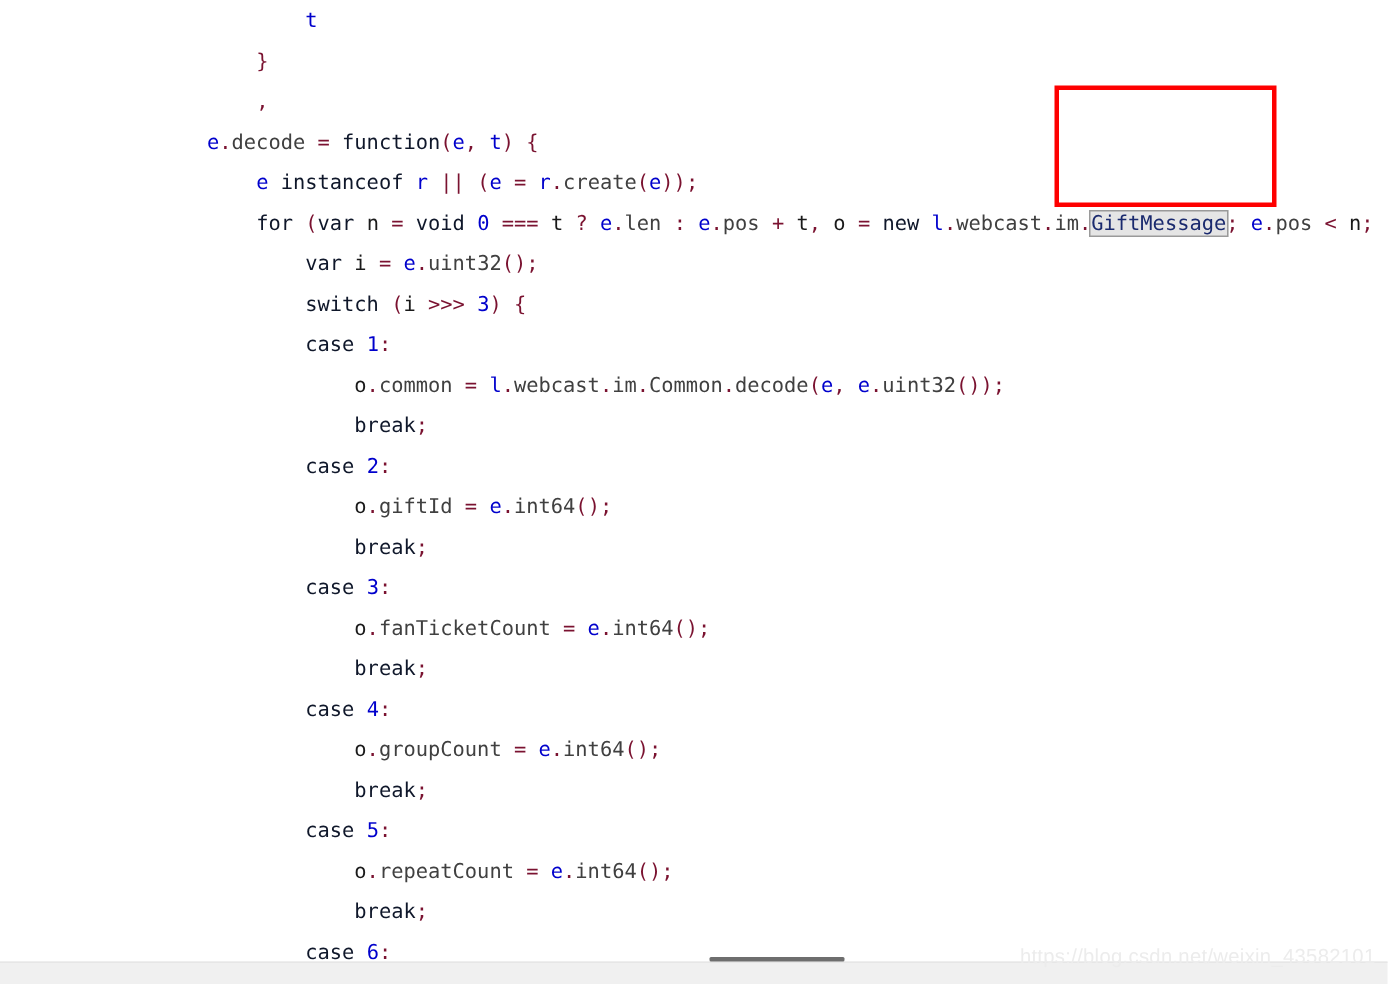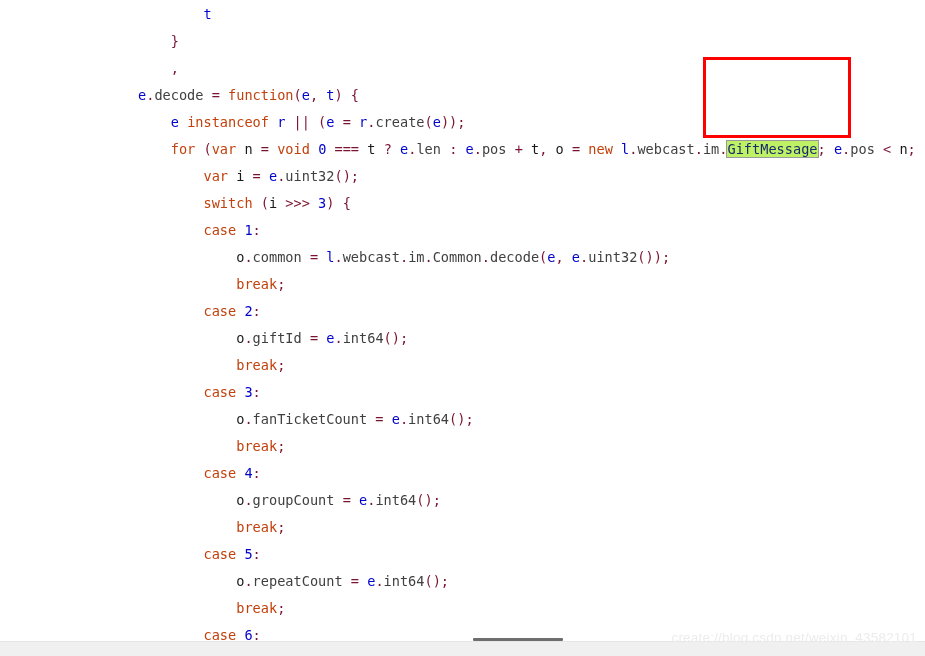--- a/index.html
+++ b/index.html
@@ -38,33 +38,33 @@
   }
 
   .code-line {
     height: 27px;
     white-space: pre;
     padding-left: 138px;
   }
 
   
   .t-plain   { color: #1a1a1a; }
-  .t-kw      { color: #c2410c; }
+  .t-kw      { color: #0f172a; }
   .t-id      { color: #0000cc; }
   .t-num     { color: #0000cc; }
   .t-punc    { color: #7a1230; }
   .t-prop    { color: #404040; }
   .t-op      { color: #7a1230; }
   .t-ns      { color: #0000cc; }
 
   
   .occ-highlight {
     color: #1a2a6e;
     border: 1px solid #9a9a9a;
-    background: #bef264;
+    background: #e5e5e5;
     padding: 0 0px;
     margin: 0 -1px;
   }
 
   
   #annotation-rect {
     position: absolute;
     left: 703px;
     top: 57px;
     width: 148px;
@@ -114,13 +114,13 @@
 
 <div id="code-viewport">
   <div id="code-block"><div class="code-line"><span class="t-plain">        </span><span class="t-id">t</span></div><div class="code-line"><span class="t-plain">    </span><span class="t-punc">}</span></div><div class="code-line"><span class="t-plain">    </span><span class="t-punc">,</span></div><div class="code-line"><span class="t-id">e</span><span class="t-punc">.</span><span class="t-prop">decode</span><span class="t-plain"> </span><span class="t-op">=</span><span class="t-plain"> </span><span class="t-kw">function</span><span class="t-punc">(</span><span class="t-id">e</span><span class="t-punc">,</span><span class="t-plain"> </span><span class="t-id">t</span><span class="t-punc">)</span><span class="t-plain"> </span><span class="t-punc">{</span></div><div class="code-line"><span class="t-plain">    </span><span class="t-id">e</span><span class="t-plain"> </span><span class="t-kw">instanceof</span><span class="t-plain"> </span><span class="t-id">r</span><span class="t-plain"> </span><span class="t-op">||</span><span class="t-plain"> </span><span class="t-punc">(</span><span class="t-id">e</span><span class="t-plain"> </span><span class="t-op">=</span><span class="t-plain"> </span><span class="t-id">r</span><span class="t-punc">.</span><span class="t-prop">create</span><span class="t-punc">(</span><span class="t-id">e</span><span class="t-punc">)</span><span class="t-punc">)</span><span class="t-punc">;</span></div><div class="code-line"><span class="t-plain">    </span><span class="t-kw">for</span><span class="t-plain"> </span><span class="t-punc">(</span><span class="t-kw">var</span><span class="t-plain"> </span><span class="t-plain">n</span><span class="t-plain"> </span><span class="t-op">=</span><span class="t-plain"> </span><span class="t-kw">void</span><span class="t-plain"> </span><span class="t-num">0</span><span class="t-plain"> </span><span class="t-op">===</span><span class="t-plain"> </span><span class="t-plain">t</span><span class="t-plain"> </span><span class="t-op">?</span><span class="t-plain"> </span><span class="t-id">e</span><span class="t-punc">.</span><span class="t-prop">len</span><span class="t-plain"> </span><span class="t-op">:</span><span class="t-plain"> </span><span class="t-id">e</span><span class="t-punc">.</span><span class="t-prop">pos</span><span class="t-plain"> </span><span class="t-op">+</span><span class="t-plain"> </span><span class="t-plain">t</span><span class="t-punc">,</span><span class="t-plain"> </span><span class="t-plain">o</span><span class="t-plain"> </span><span class="t-op">=</span><span class="t-plain"> </span><span class="t-kw">new</span><span class="t-plain"> </span><span class="t-ns">l</span><span class="t-punc">.</span><span class="t-prop">webcast</span><span class="t-punc">.</span><span class="t-prop">im</span><span class="t-punc">.</span><span class="occ-highlight">GiftMessage</span><span class="t-punc">;</span><span class="t-plain"> </span><span class="t-id">e</span><span class="t-punc">.</span><span class="t-prop">pos</span><span class="t-plain"> </span><span class="t-op">&lt;</span><span class="t-plain"> </span><span class="t-plain">n</span><span class="t-punc">;</span></div><div class="code-line"><span class="t-plain">        </span><span class="t-kw">var</span><span class="t-plain"> </span><span class="t-plain">i</span><span class="t-plain"> </span><span class="t-op">=</span><span class="t-plain"> </span><span class="t-id">e</span><span class="t-punc">.</span><span class="t-prop">uint32</span><span class="t-punc">(</span><span class="t-punc">)</span><span class="t-punc">;</span></div><div class="code-line"><span class="t-plain">        </span><span class="t-kw">switch</span><span class="t-plain"> </span><span class="t-punc">(</span><span class="t-plain">i</span><span class="t-plain"> </span><span class="t-op">&gt;&gt;&gt;</span><span class="t-plain"> </span><span class="t-num">3</span><span class="t-punc">)</span><span class="t-plain"> </span><span class="t-punc">{</span></div><div class="code-line"><span class="t-plain">        </span><span class="t-kw">case</span><span class="t-plain"> </span><span class="t-num">1</span><span class="t-punc">:</span></div><div class="code-line"><span class="t-plain">            </span><span class="t-plain">o</span><span class="t-punc">.</span><span class="t-prop">common</span><span class="t-plain"> </span><span class="t-op">=</span><span class="t-plain"> </span><span class="t-ns">l</span><span class="t-punc">.</span><span class="t-prop">webcast</span><span class="t-punc">.</span><span class="t-prop">im</span><span class="t-punc">.</span><span class="t-prop">Common</span><span class="t-punc">.</span><span class="t-prop">decode</span><span class="t-punc">(</span><span class="t-id">e</span><span class="t-punc">,</span><span class="t-plain"> </span><span class="t-id">e</span><span class="t-punc">.</span><span class="t-prop">uint32</span><span class="t-punc">(</span><span class="t-punc">)</span><span class="t-punc">)</span><span class="t-punc">;</span></div><div class="code-line"><span class="t-plain">            </span><span class="t-kw">break</span><span class="t-punc">;</span></div><div class="code-line"><span class="t-plain">        </span><span class="t-kw">case</span><span class="t-plain"> </span><span class="t-num">2</span><span class="t-punc">:</span></div><div class="code-line"><span class="t-plain">            </span><span class="t-plain">o</span><span class="t-punc">.</span><span class="t-prop">giftId</span><span class="t-plain"> </span><span class="t-op">=</span><span class="t-plain"> </span><span class="t-id">e</span><span class="t-punc">.</span><span class="t-prop">int64</span><span class="t-punc">(</span><span class="t-punc">)</span><span class="t-punc">;</span></div><div class="code-line"><span class="t-plain">            </span><span class="t-kw">break</span><span class="t-punc">;</span></div><div class="code-line"><span class="t-plain">        </span><span class="t-kw">case</span><span class="t-plain"> </span><span class="t-num">3</span><span class="t-punc">:</span></div><div class="code-line"><span class="t-plain">            </span><span class="t-plain">o</span><span class="t-punc">.</span><span class="t-prop">fanTicketCount</span><span class="t-plain"> </span><span class="t-op">=</span><span class="t-plain"> </span><span class="t-id">e</span><span class="t-punc">.</span><span class="t-prop">int64</span><span class="t-punc">(</span><span class="t-punc">)</span><span class="t-punc">;</span></div><div class="code-line"><span class="t-plain">            </span><span class="t-kw">break</span><span class="t-punc">;</span></div><div class="code-line"><span class="t-plain">        </span><span class="t-kw">case</span><span class="t-plain"> </span><span class="t-num">4</span><span class="t-punc">:</span></div><div class="code-line"><span class="t-plain">            </span><span class="t-plain">o</span><span class="t-punc">.</span><span class="t-prop">groupCount</span><span class="t-plain"> </span><span class="t-op">=</span><span class="t-plain"> </span><span class="t-id">e</span><span class="t-punc">.</span><span class="t-prop">int64</span><span class="t-punc">(</span><span class="t-punc">)</span><span class="t-punc">;</span></div><div class="code-line"><span class="t-plain">            </span><span class="t-kw">break</span><span class="t-punc">;</span></div><div class="code-line"><span class="t-plain">        </span><span class="t-kw">case</span><span class="t-plain"> </span><span class="t-num">5</span><span class="t-punc">:</span></div><div class="code-line"><span class="t-plain">            </span><span class="t-plain">o</span><span class="t-punc">.</span><span class="t-prop">repeatCount</span><span class="t-plain"> </span><span class="t-op">=</span><span class="t-plain"> </span><span class="t-id">e</span><span class="t-punc">.</span><span class="t-prop">int64</span><span class="t-punc">(</span><span class="t-punc">)</span><span class="t-punc">;</span></div><div class="code-line"><span class="t-plain">            </span><span class="t-kw">break</span><span class="t-punc">;</span></div><div class="code-line"><span class="t-plain">        </span><span class="t-kw">case</span><span class="t-plain"> </span><span class="t-num">6</span><span class="t-punc">:</span></div></div>
 </div>
 
 <div id="annotation-rect"></div>
 
 <div id="hscrollbar-track"></div>
 <div id="hscrollbar-thumb"></div>
 
-<div id="watermark">create://blog.csdn.net/weixin_43582101</div>
+<div id="watermark">https://blog.csdn.net/weixin_43582101</div>
 
 </body></html>

